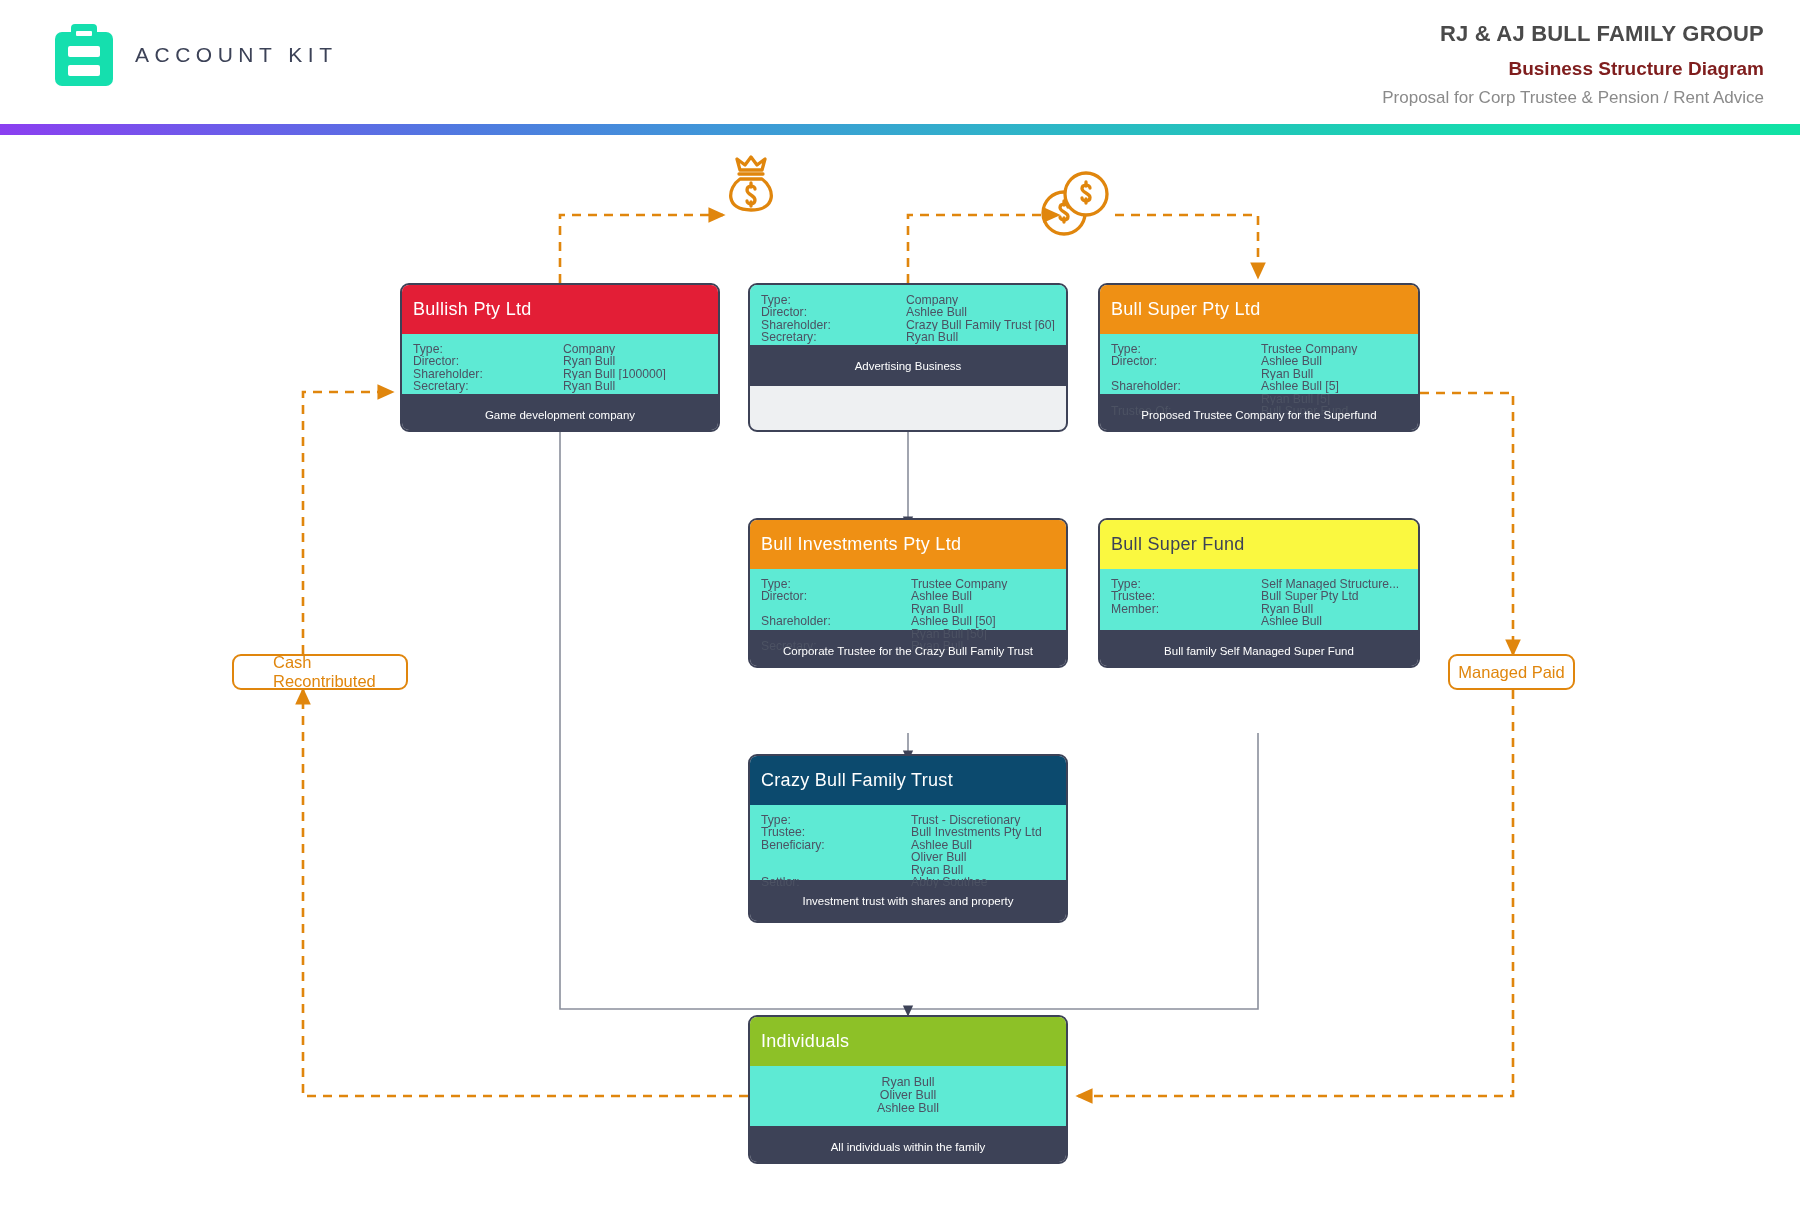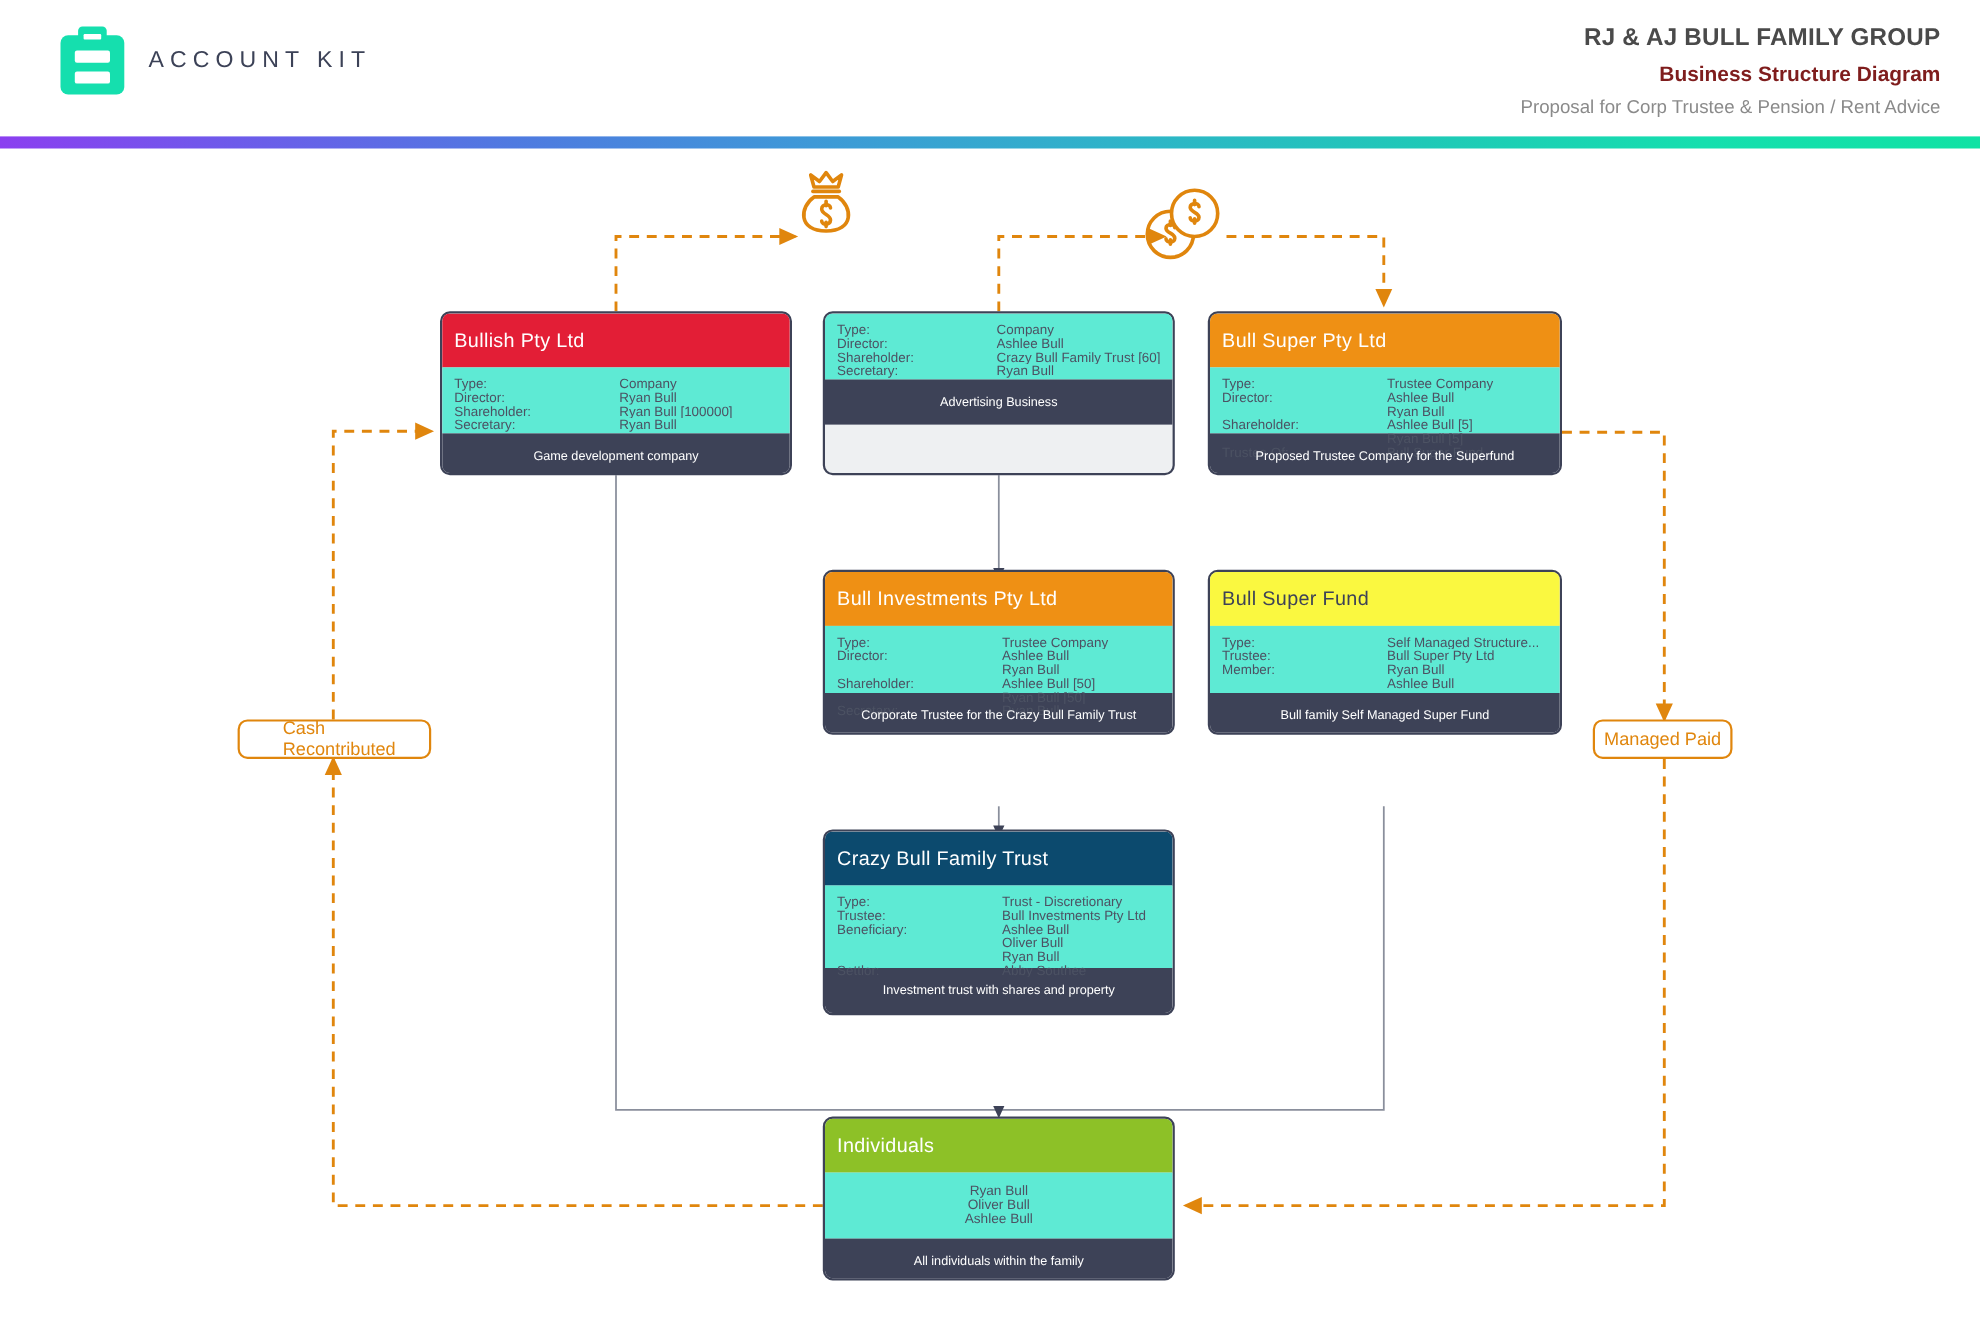--- a/index.html
+++ b/index.html
@@ -326,21 +326,21 @@
       <span class="ttl" style="color:#ffffff;">Individuals</span>
     </div>
     <div class="card-body center-list" style="height:60px;padding-top:10px;">
       <div>Ryan Bull</div>
       <div>Oliver Bull</div>
       <div>Ashlee Bull</div>
     </div>
     <div class="card-foot" style="height:41px;">All individuals within the family</div>
   </div>
 
-  <div class="pill" style="left:216px; top:654px; width:176px; height:36px;padding-left:39px;">
+  <div class="pill" style="left:232px; top:654px; width:176px; height:36px;padding-left:39px;">
     <span>Cash Recontributed</span>
   </div>
 
   <div class="pill" style="left:1448px; top:654px; width:127px; height:36px;">
     <span>Managed Paid</span>
   </div>
 
 </div>
 
 </body></html>

